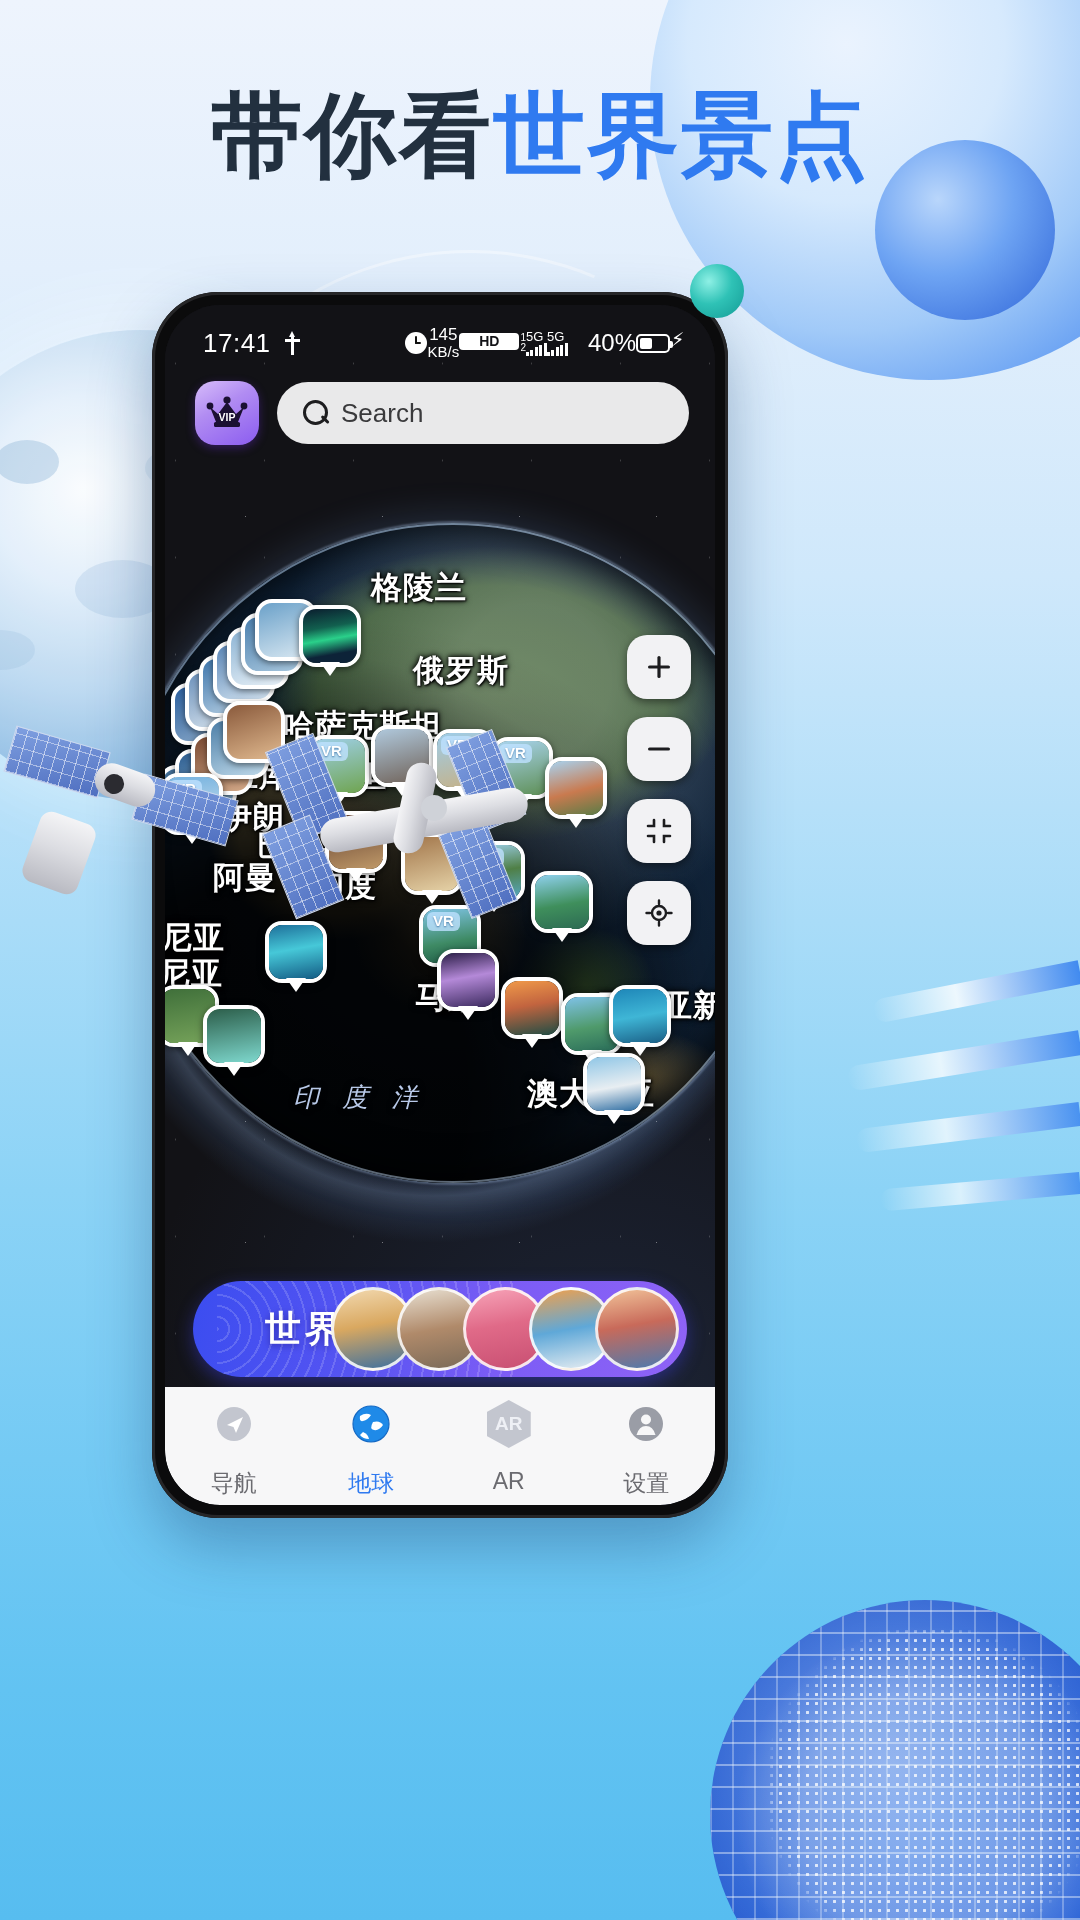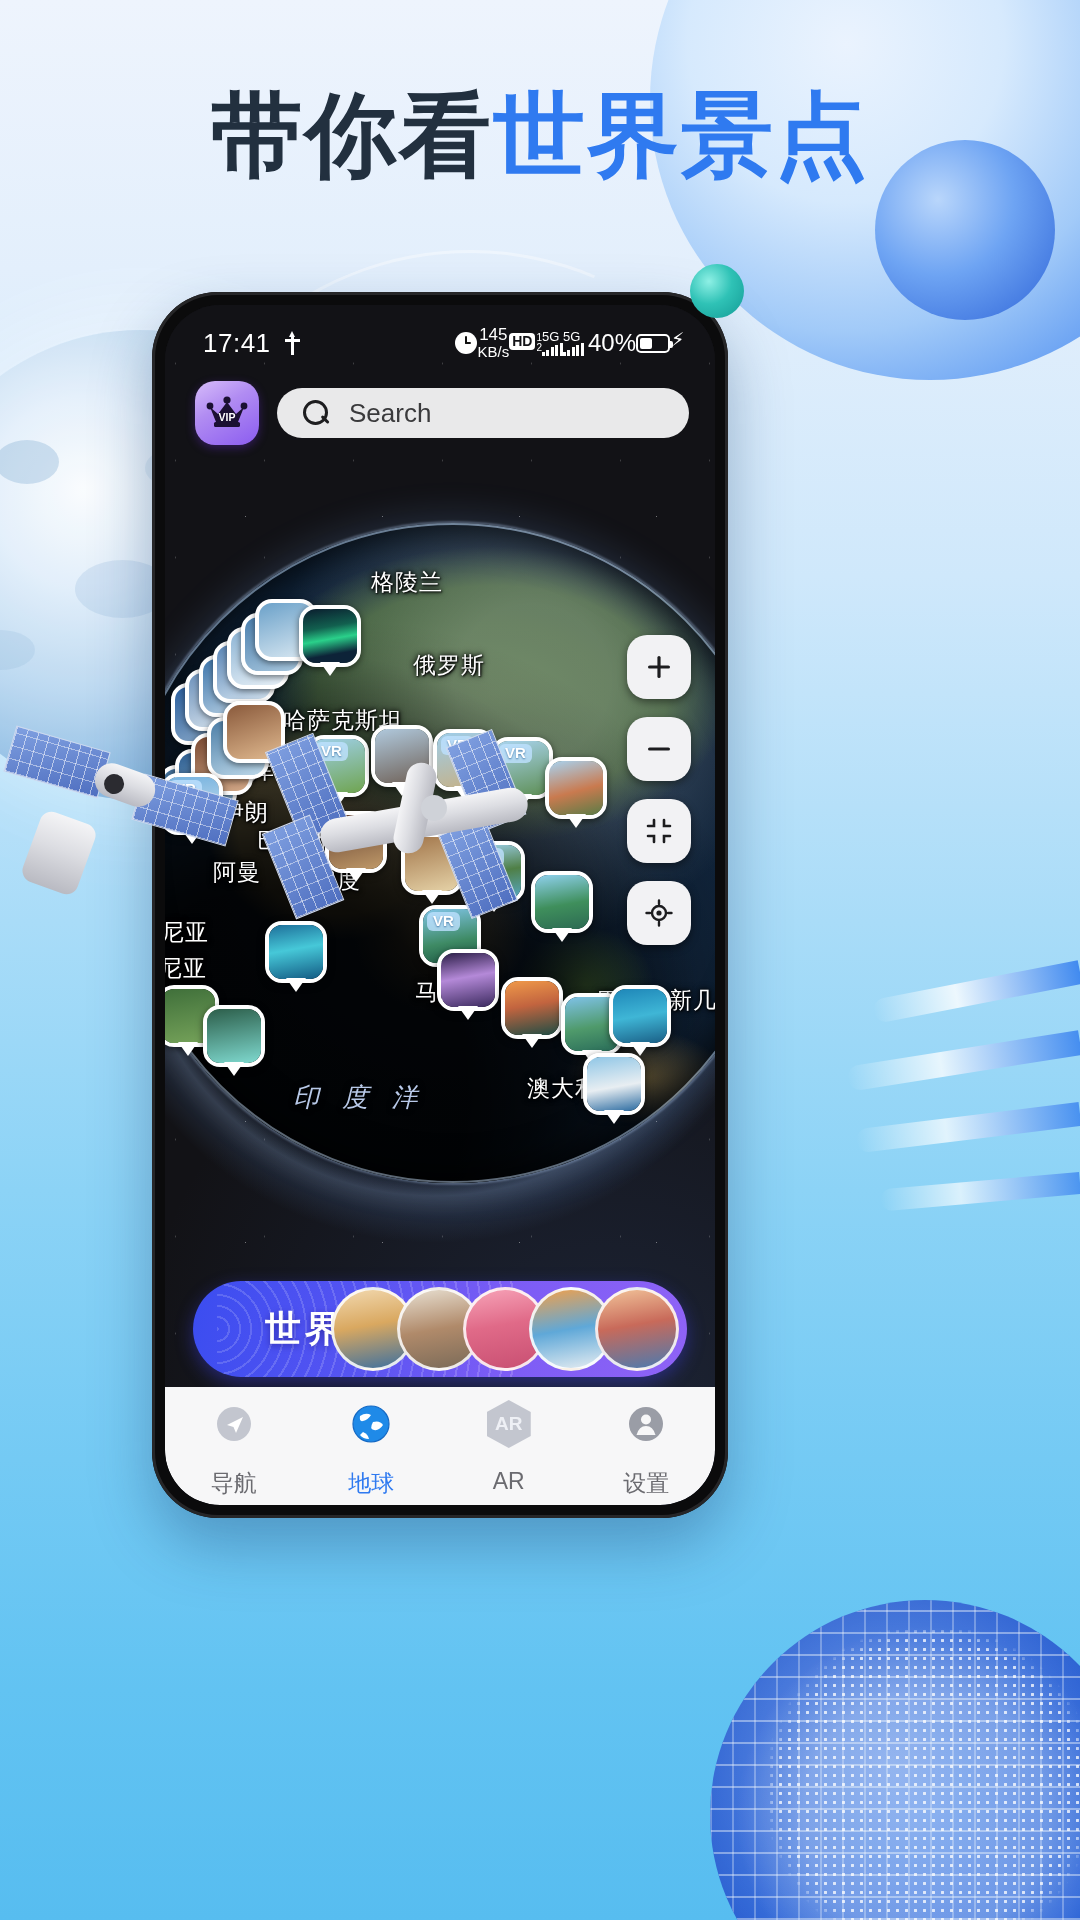--- a/index.html
+++ b/index.html
@@ -117,48 +117,48 @@
   .usb-ico::before{content:""; position:absolute; left:7px; top:4px; width:3px; height:20px; background:#fff;}
   .usb-ico::after{content:""; position:absolute; left:1px; top:8px; width:15px; height:3px; background:#fff;
                   box-shadow:0 0 0 0 #fff;}
   .usb-head{position:absolute;left:5.5px;top:0;width:0;height:0;border-left:3.5px solid transparent;border-right:3.5px solid transparent;border-bottom:6px solid #fff;}
   .alarm-ico { width:22px; height:22px; border-radius:50%; background:#fff; position:relative; }
   .alarm-ico::before{content:""; position:absolute; left:10px; top:4px; width:2px; height:8px; background:#111; border-radius:1px;}
   .alarm-ico::after{content:""; position:absolute; left:10px; top:10px; width:6px; height:2px; background:#111; border-radius:1px;}
   .kbs { line-height:1.05; text-align:center; font-size:15px; }
   .kbs b { display:block; font-size:17px; font-weight:normal; }
   .hd-badge { display:flex; align-items:flex-start; gap:1px; }
-  .hd-box { background:#fff; color:#121216; font-size:14px; font-weight:bold; border-radius:4px; padding:1px 3px; line-height:1.1; }
+  .hd-box { background:#fff; color:#121216; font-size:14px; font-weight:bold; border-radius:4px; padding:1px 20px; line-height:1.1; }
   .hd-nums { display:flex; flex-direction:column; font-size:10px; line-height:1.05; }
   .sig { display:flex; flex-direction:column; align-items:flex-start; }
   .sig-lab { font-size:13px; line-height:1; }
   .bars { display:flex; align-items:flex-end; gap:1.5px; height:13px; }
   .bars i { width:3px; background:#fff; display:block; }
   .bars i:nth-child(1){height:4px}.bars i:nth-child(2){height:6px}
   .bars i:nth-child(3){height:9px}.bars i:nth-child(4){height:11px}.bars i:nth-child(5){height:13px}
-  .batt-pct { font-size:24px; margin-left:4px; }
+  .batt-pct { font-size:24px; margin-left:20px; }
   .batt { width:34px; height:19px; border:2px solid #fff; border-radius:5px; position:relative; }
   .batt::after{content:"";position:absolute;right:-5px;top:5px;width:3px;height:7px;background:#fff;border-radius:0 2px 2px 0;}
   .batt i{position:absolute;left:2px;top:2px;bottom:2px;width:40%;background:#fff;border-radius:2px;display:block;}
   .bolt { width:12px; height:22px; margin-left:3px; position:relative; }
   .bolt::before{content:"\26A1"; position:absolute; left:-2px; top:-4px; font-size:19px; color:#fff;}
 
   
   .searchrow { position:absolute; top:76px; left:30px; right:26px; display:flex; align-items:center; gap:18px; z-index:4; }
   .vip {
     width:64px; height:64px; border-radius:20px;
     background:linear-gradient(150deg,#d7bdfa 0%,#b18cf2 40%,#8b5cf0 100%);
     display:flex; align-items:center; justify-content:center; position:relative; flex:0 0 auto;
     box-shadow:0 3px 10px rgba(90,40,180,.45);
   }
   .crown { position:relative; width:42px; height:34px; }
   .crown svg { display:block; }
   .searchbar {
-    flex:1; height:50px; background:#e9e9ea; border-radius:31px;
-    display:flex; align-items:center; gap:20px; padding:0 26px;
+    flex:1; height:62px; background:#e9e9ea; border-radius:31px;
+    display:flex; align-items:center; gap:12px; padding:0 26px;
   }
   .mag { width:26px; height:26px; position:relative; flex:0 0 auto; }
   .mag::before{content:"";position:absolute;left:0;top:0;width:19px;height:19px;border:3px solid #1d1d1f;border-radius:50%;}
   .mag::after{content:"";position:absolute;left:17px;top:18px;width:10px;height:3.4px;background:#1d1d1f;border-radius:2px;transform:rotate(45deg);}
   .search-ph { color:#3a3a3c; font-size:26px; }
 
   
   .map {
     position:absolute; top:0; left:0; right:0; bottom:0;
     background:
@@ -192,21 +192,21 @@
     position:absolute; left:-42px; top:218px; width:660px; height:660px; border-radius:50%;
     box-shadow:inset 0 0 34px 6px rgba(0,0,0,.72);
     border:2px solid rgba(205,228,255,.45);
   }
   .earth-shadow {
     position:absolute; left:-42px; top:218px; width:660px; height:660px; border-radius:50%;
     background:radial-gradient(circle at 22% 86%, rgba(0,0,0,.80) 0 26%, rgba(0,0,0,0) 58%);
   }
 
   .geolabel {
-    position:absolute; color:#fff; font-size:23px; font-weight:normal; white-space:nowrap;
+    position:absolute; color:#fff; font-size:31px; font-weight:bold; white-space:nowrap;
     text-shadow:0 0 4px #000, 0 0 7px #000, 1px 1px 2px #000;
     letter-spacing:1px;
   }
   .ocean-label {
     position:absolute; color:#b8c9e8; font-size:26px; letter-spacing:8px; white-space:nowrap;
     text-shadow:0 0 6px rgba(0,0,0,.9);
   }
 
   
   .pin {

